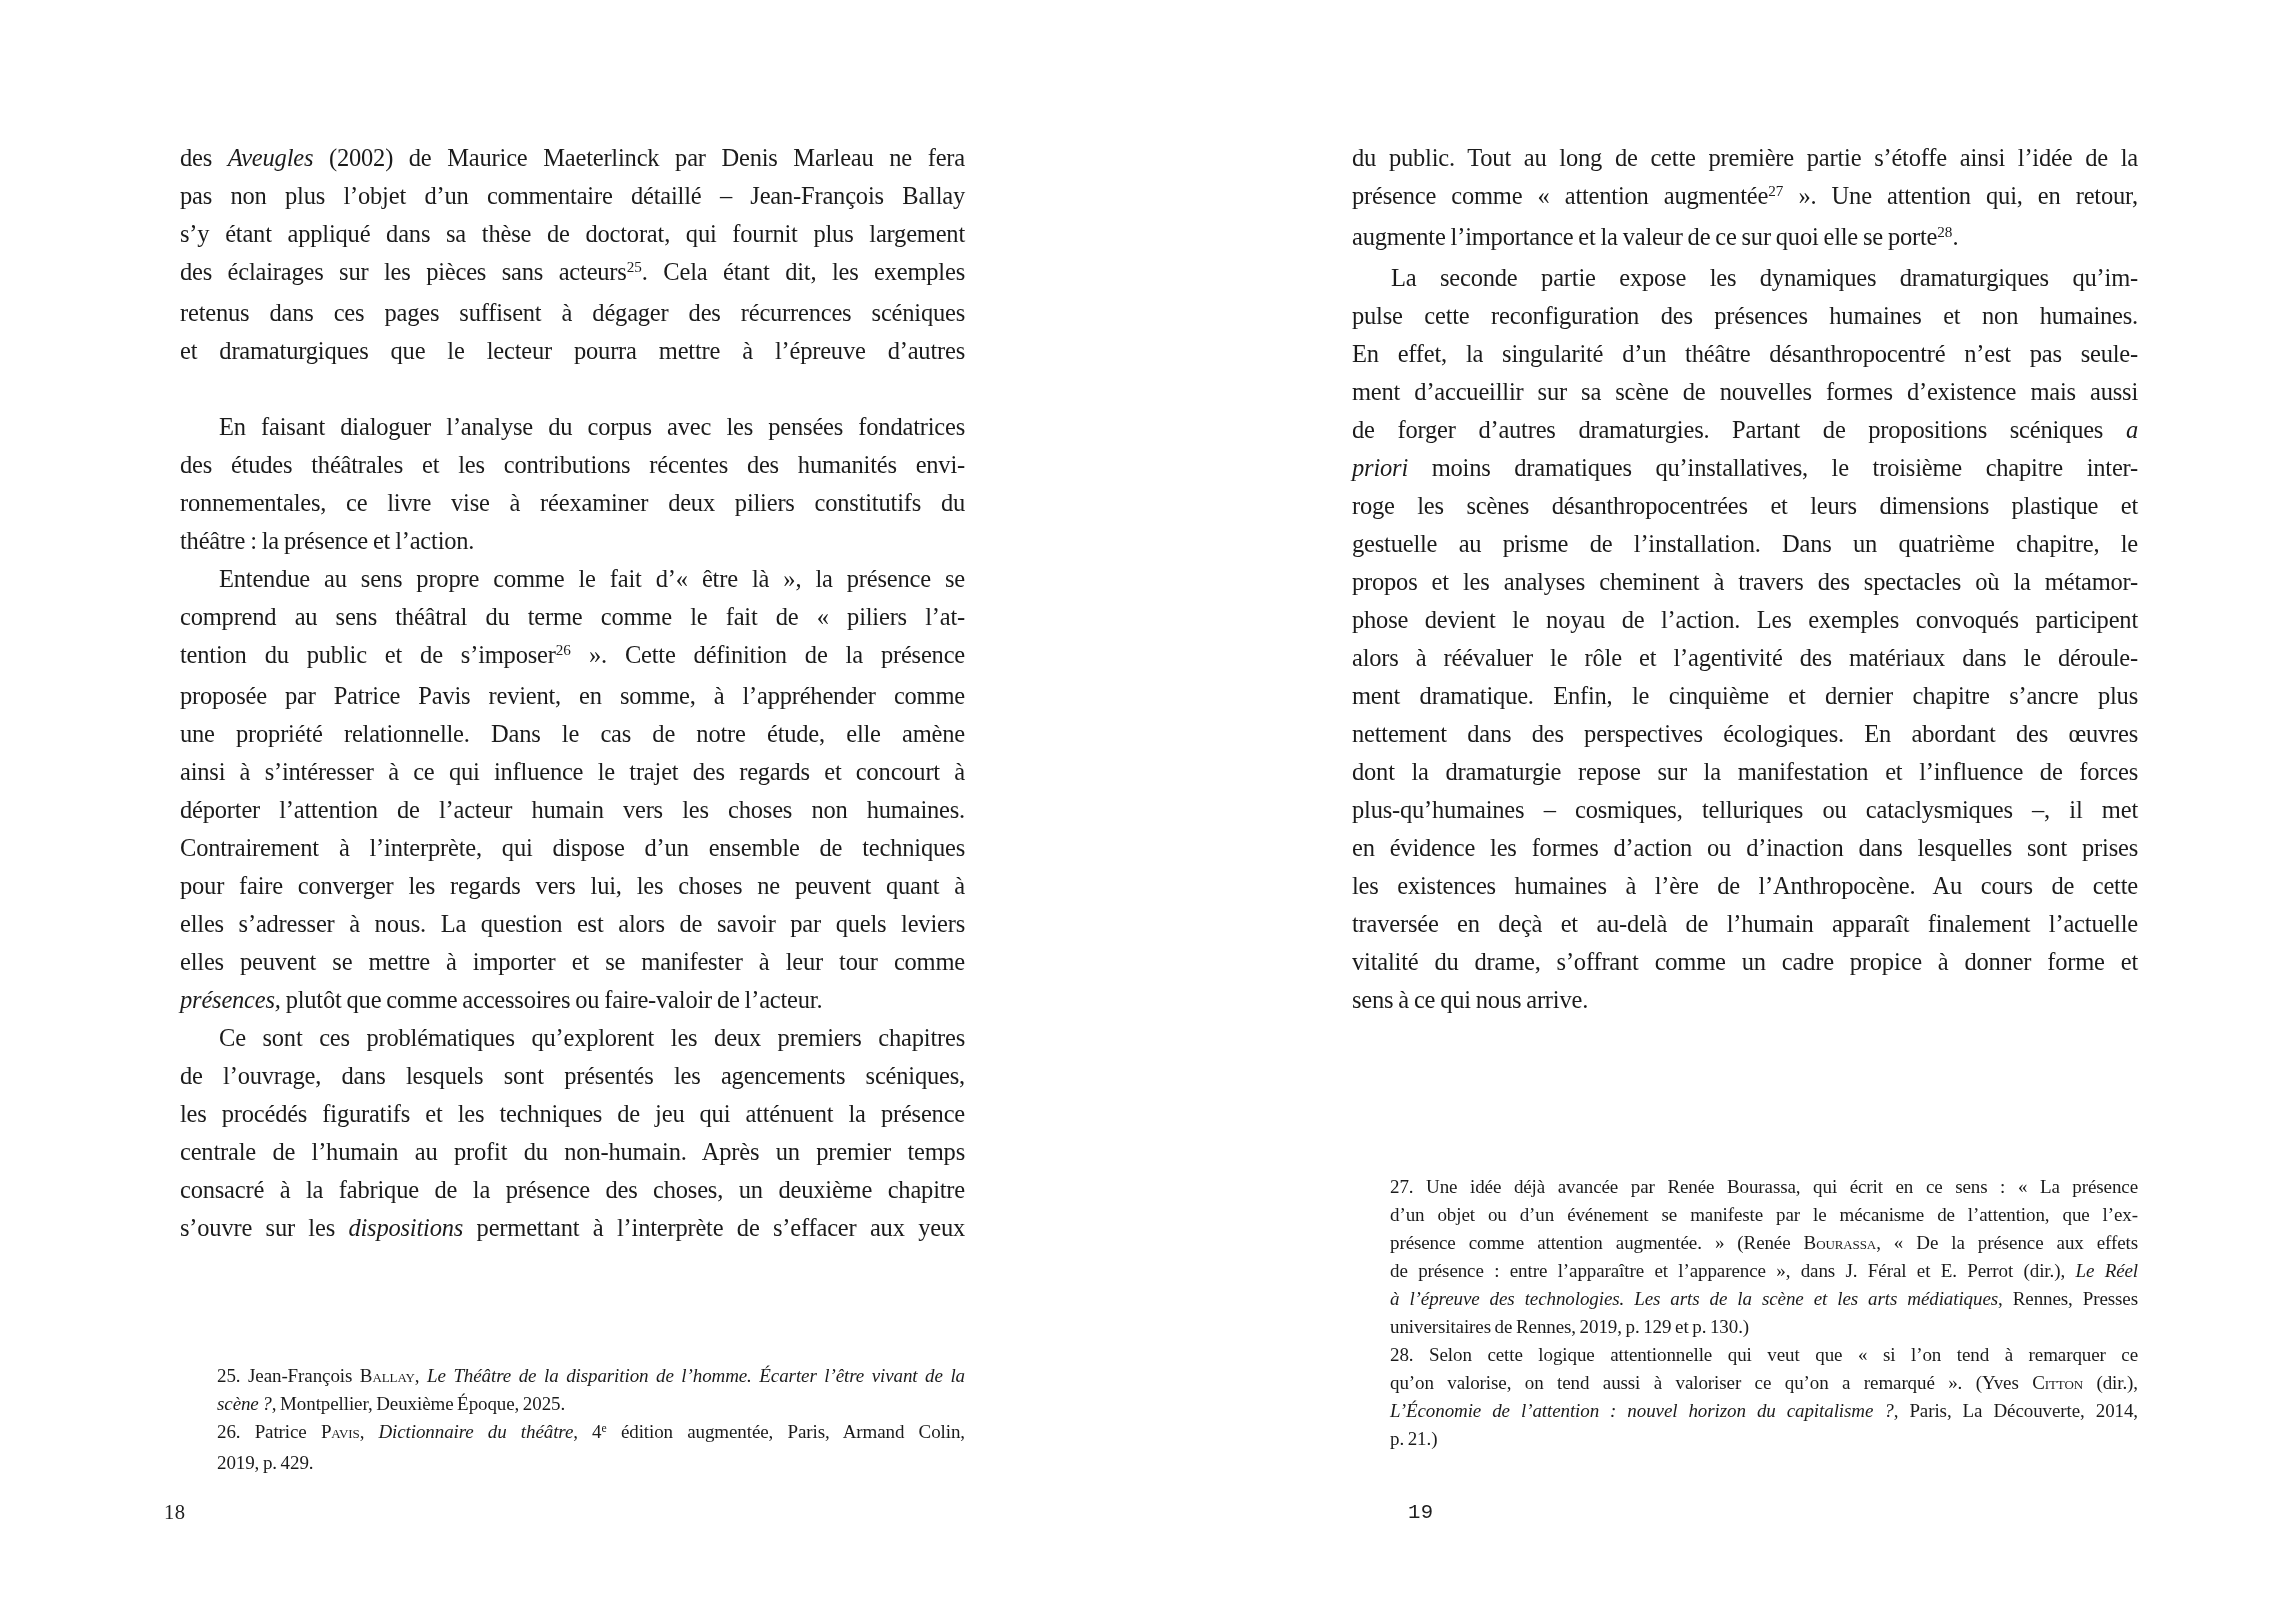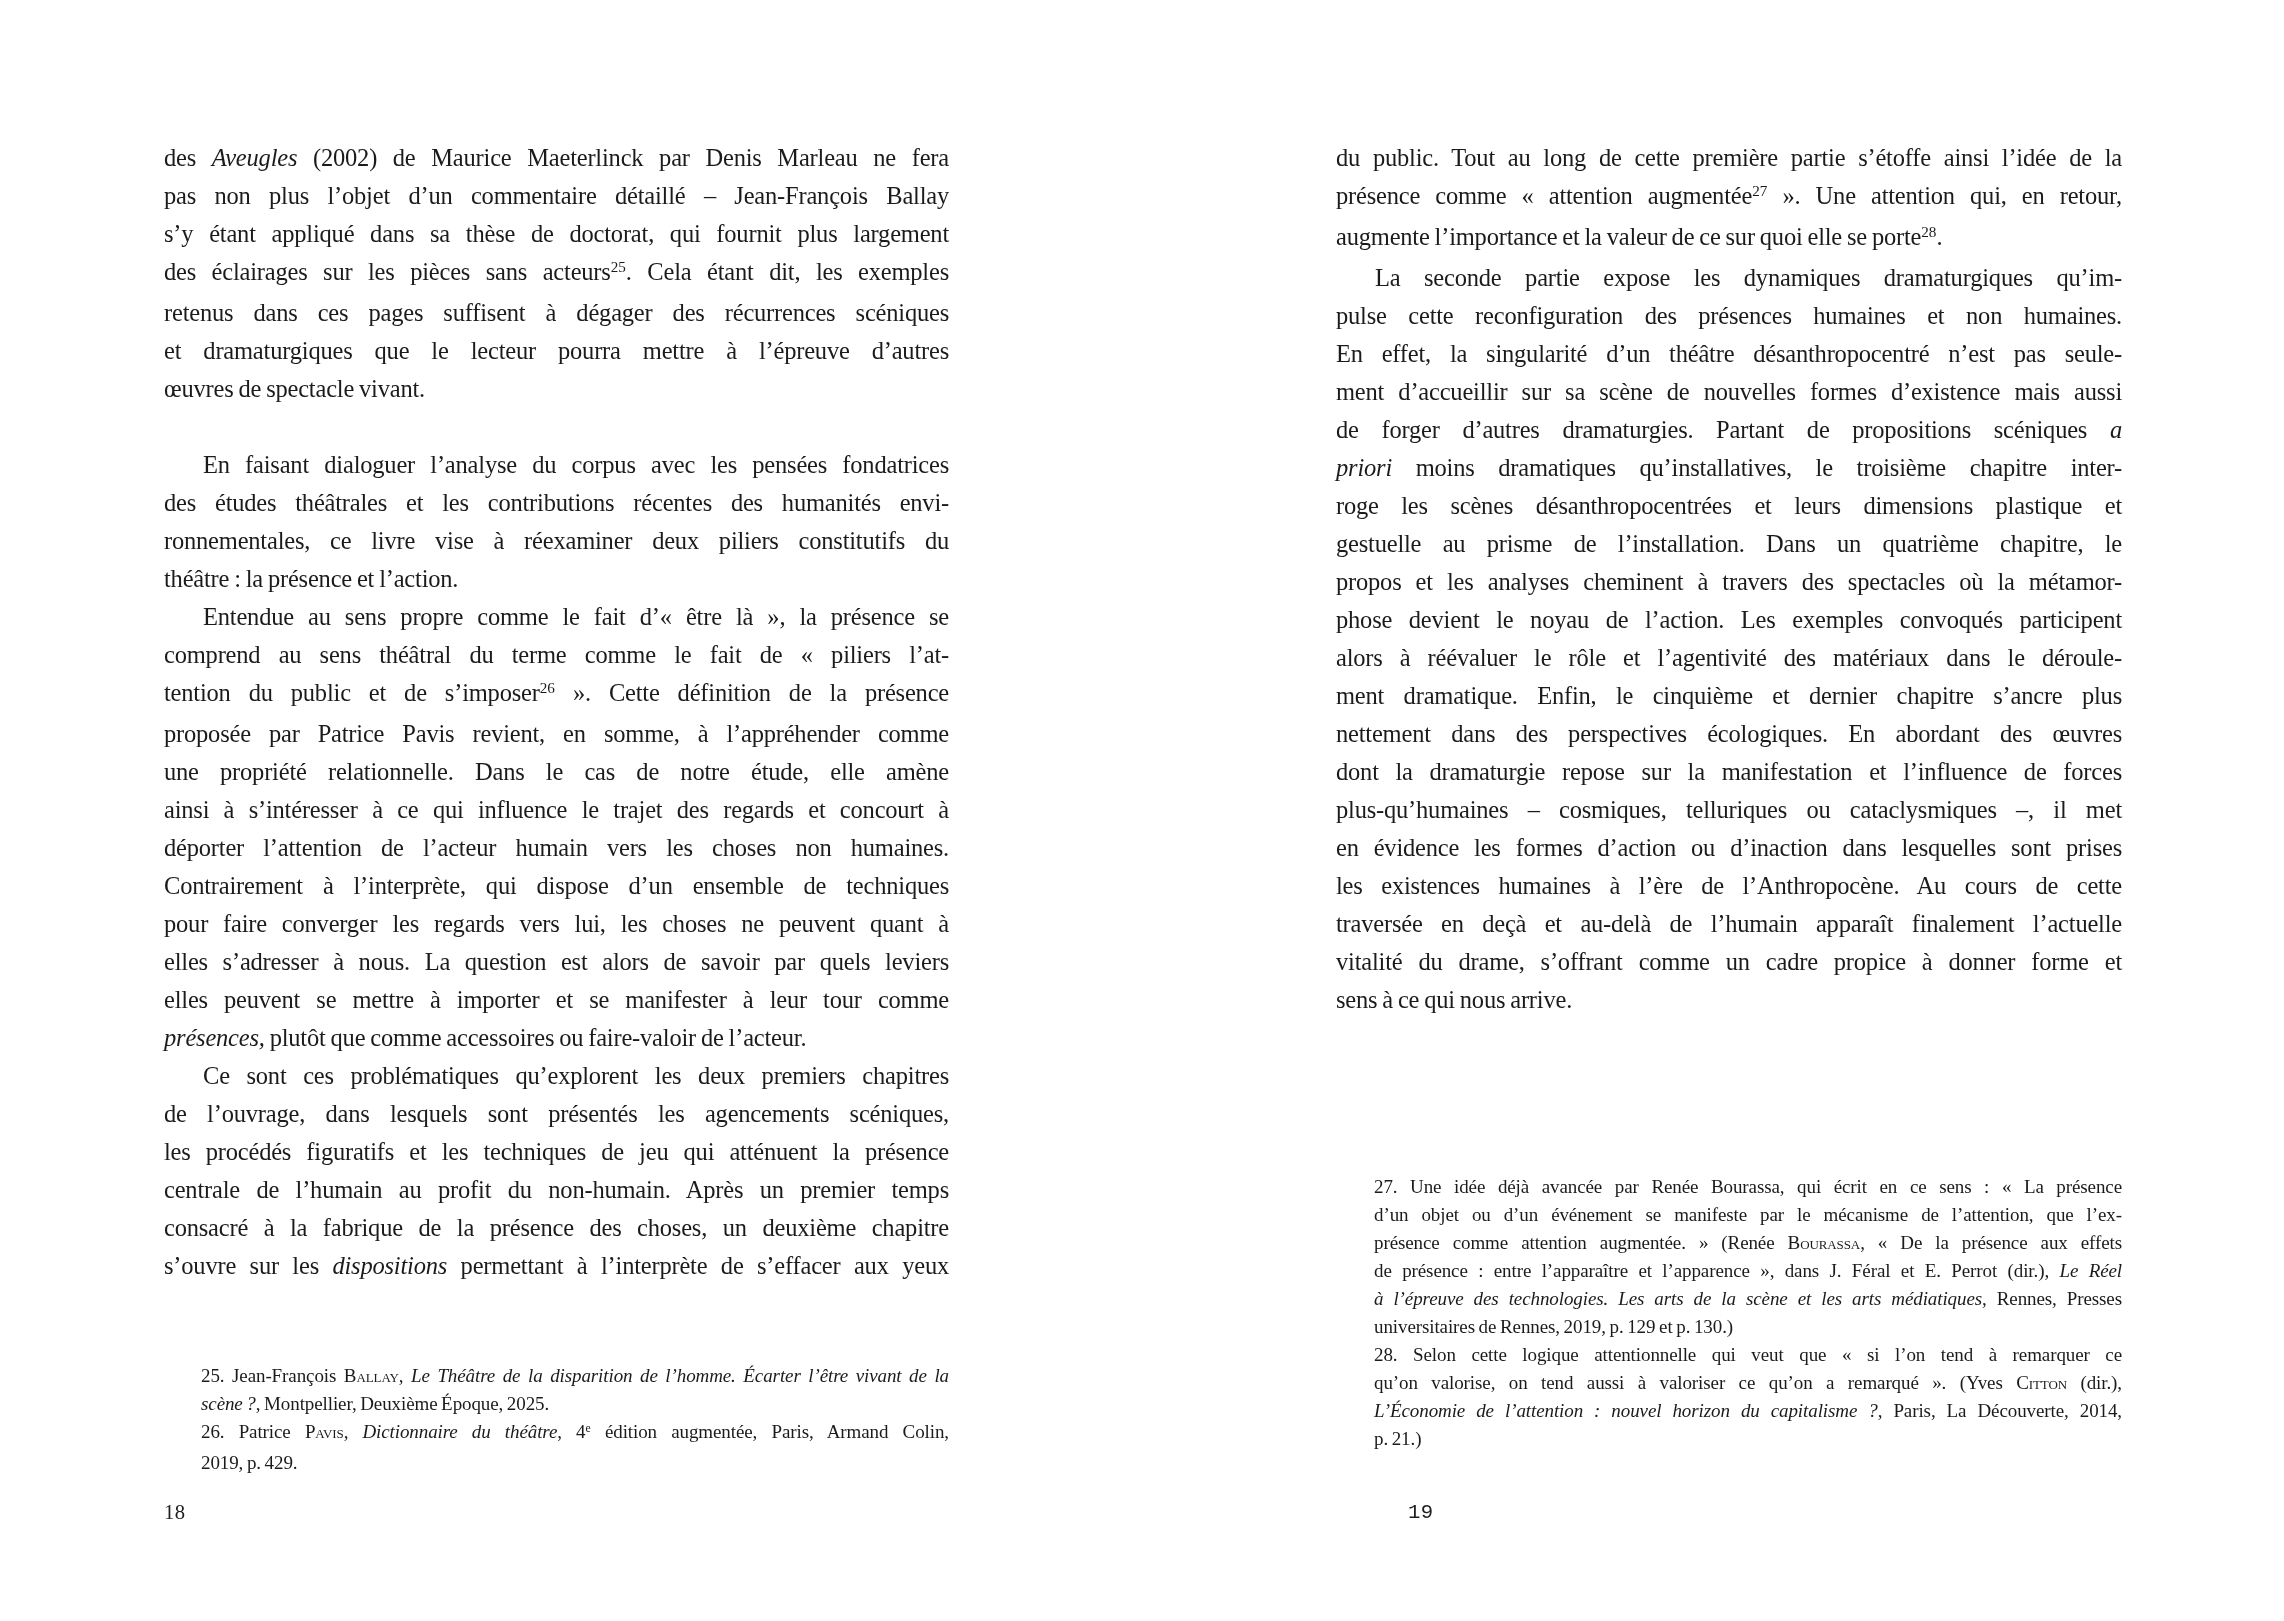--- a/index.html
+++ b/index.html
@@ -4,21 +4,21 @@
 <style>
   html, body { margin: 0; padding: 0; }
   body {
     width: 2285px; height: 1621px;
     background: #ffffff;
     position: relative;
     overflow: hidden;
     font-family: "Liberation Serif", "DejaVu Serif", serif;
     color: #1b1b1b;
   }
-  .block { position: absolute; }
+  .block { position: absolute; margin-left: 16px; }
   .main {
     font-size: 24.5px;
     line-height: 38px;
     letter-spacing: -0.2px;
     word-spacing: -1px;
   }
   .foot {
     font-size: 19px;
     line-height: 28px;
     letter-spacing: -0.1px;
@@ -54,21 +54,20 @@
 <body>
 
 <div id="left-main" class="block main">
     <div class="para">
       <div class="line"><span>des </span><span class="i">Aveugles</span><span> (2002) de Maurice Maeterlinck par Denis Marleau ne fera</span></div>
       <div class="line"><span>pas non plus l’objet d’un commentaire détaillé – Jean-François Ballay</span></div>
       <div class="line"><span>s’y étant appliqué dans sa thèse de doctorat, qui fournit plus largement</span></div>
       <div class="line"><span>des éclairages sur les pièces sans acteurs</span><span class="sup">25</span><span>. Cela étant dit, les exemples</span></div>
       <div class="line"><span>retenus dans ces pages suffisent à dégager des récurrences scéniques</span></div>
       <div class="line"><span>et dramaturgiques que le lecteur pourra mettre à l’épreuve d’autres</span></div>
-      <div class="line end"><span>œuvres de spectacle vivant.</span></div>
     </div>
     <div class="para gap">
       <div class="line ind"><span>En faisant dialoguer l’analyse du corpus avec les pensées fondatrices</span></div>
       <div class="line"><span>des études théâtrales et les contributions récentes des humanités envi-</span></div>
       <div class="line"><span>ronnementales, ce livre vise à réexaminer deux piliers constitutifs du</span></div>
       <div class="line end"><span>théâtre : la présence et l’action.</span></div>
     </div>
     <div class="para">
       <div class="line ind"><span>Entendue au sens propre comme le fait d’« être là », la présence se</span></div>
       <div class="line"><span>comprend au sens théâtral du terme comme le fait de « piliers l’at-</span></div>

